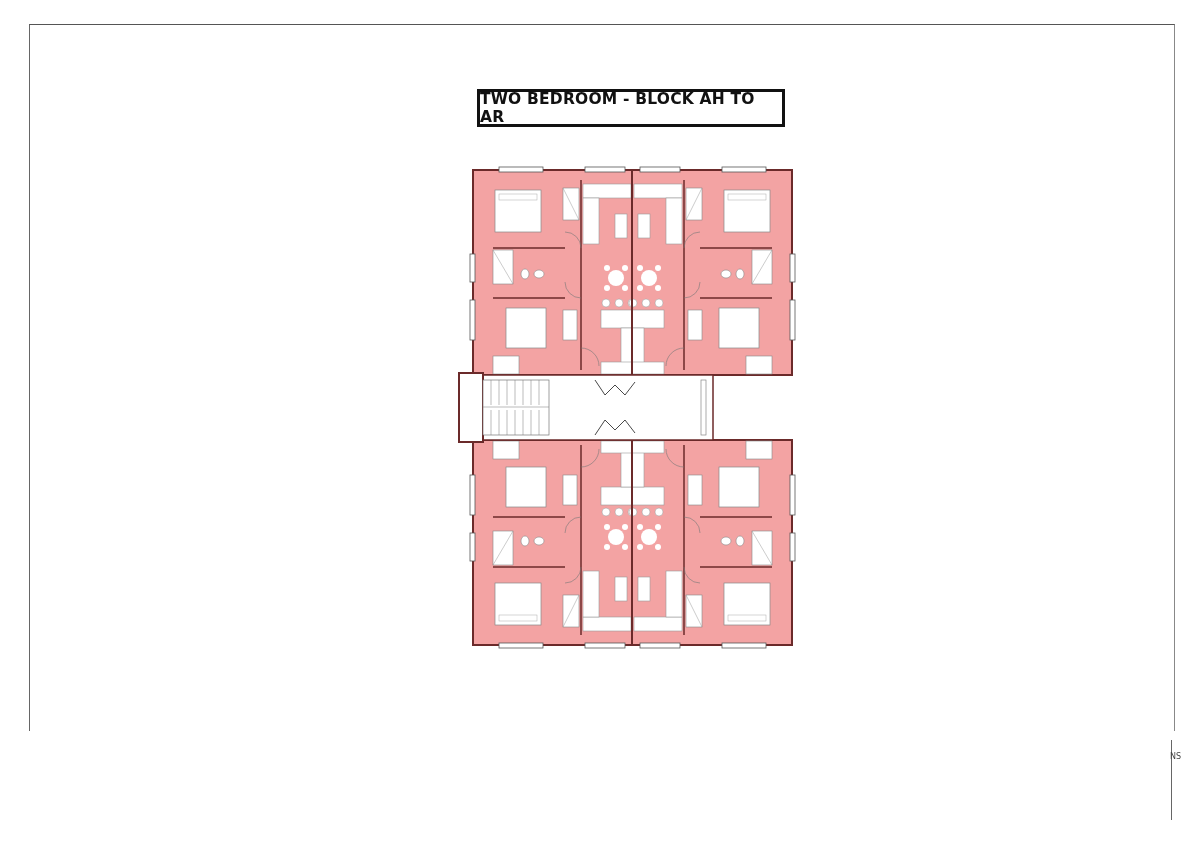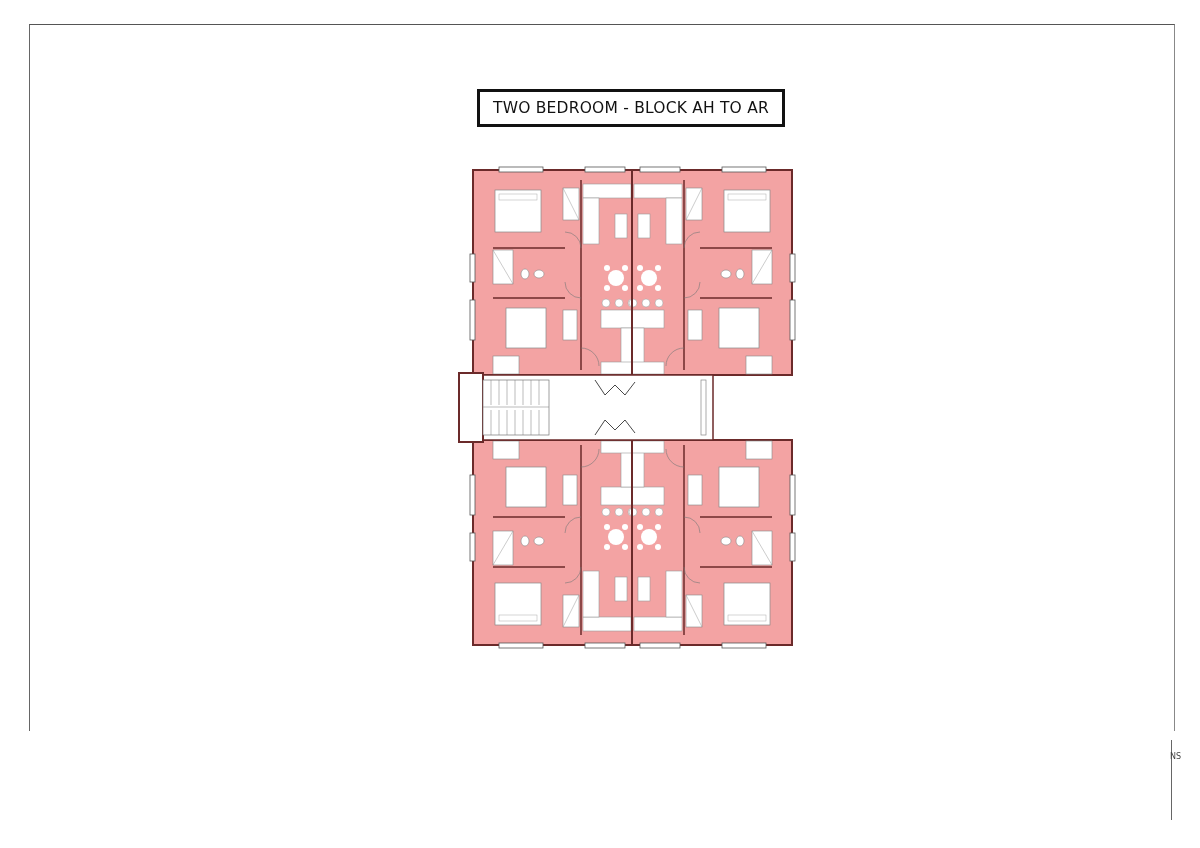--- a/index.html
+++ b/index.html
@@ -1,19 +1,19 @@
 <!DOCTYPE html>
 <html><head>
 <meta charset="utf-8">
 <style>
   html,body{margin:0;padding:0;background:#fff;}
   body{width:1200px;height:848px;position:relative;overflow:hidden;font-family:"DejaVu Sans",sans-serif;}
   .sheet-border{position:absolute;left:29px;top:24px;width:1144px;height:706px;border-top:1px solid #555;border-left:1px solid #666;border-right:1px solid #888;}
   .title-box{position:absolute;left:477px;top:89px;width:308px;height:38px;border:3px solid #111;display:flex;align-items:center;justify-content:center;box-sizing:border-box;}
-  .title-text{font-family:"DejaVu Sans",sans-serif;font-weight:normal;font-size:15.5px;letter-spacing:0.2px;color:#111;}
+  .title-text{font-family:"DejaVu Sans",sans-serif;font-weight:bold;font-size:15.5px;letter-spacing:0.2px;color:#111;}
   .plan{position:absolute;left:455px;top:160px;width:350px;height:495px;}
   .ns-label{position:absolute;left:1170px;top:752px;font-size:8px;color:#444;}
   .ruler{position:absolute;left:1171px;top:740px;width:1px;height:80px;background:#666;}
 </style>
 </head>
 <body>
 
 <div class="sheet-border"></div>
 
 <div class="title-box">

